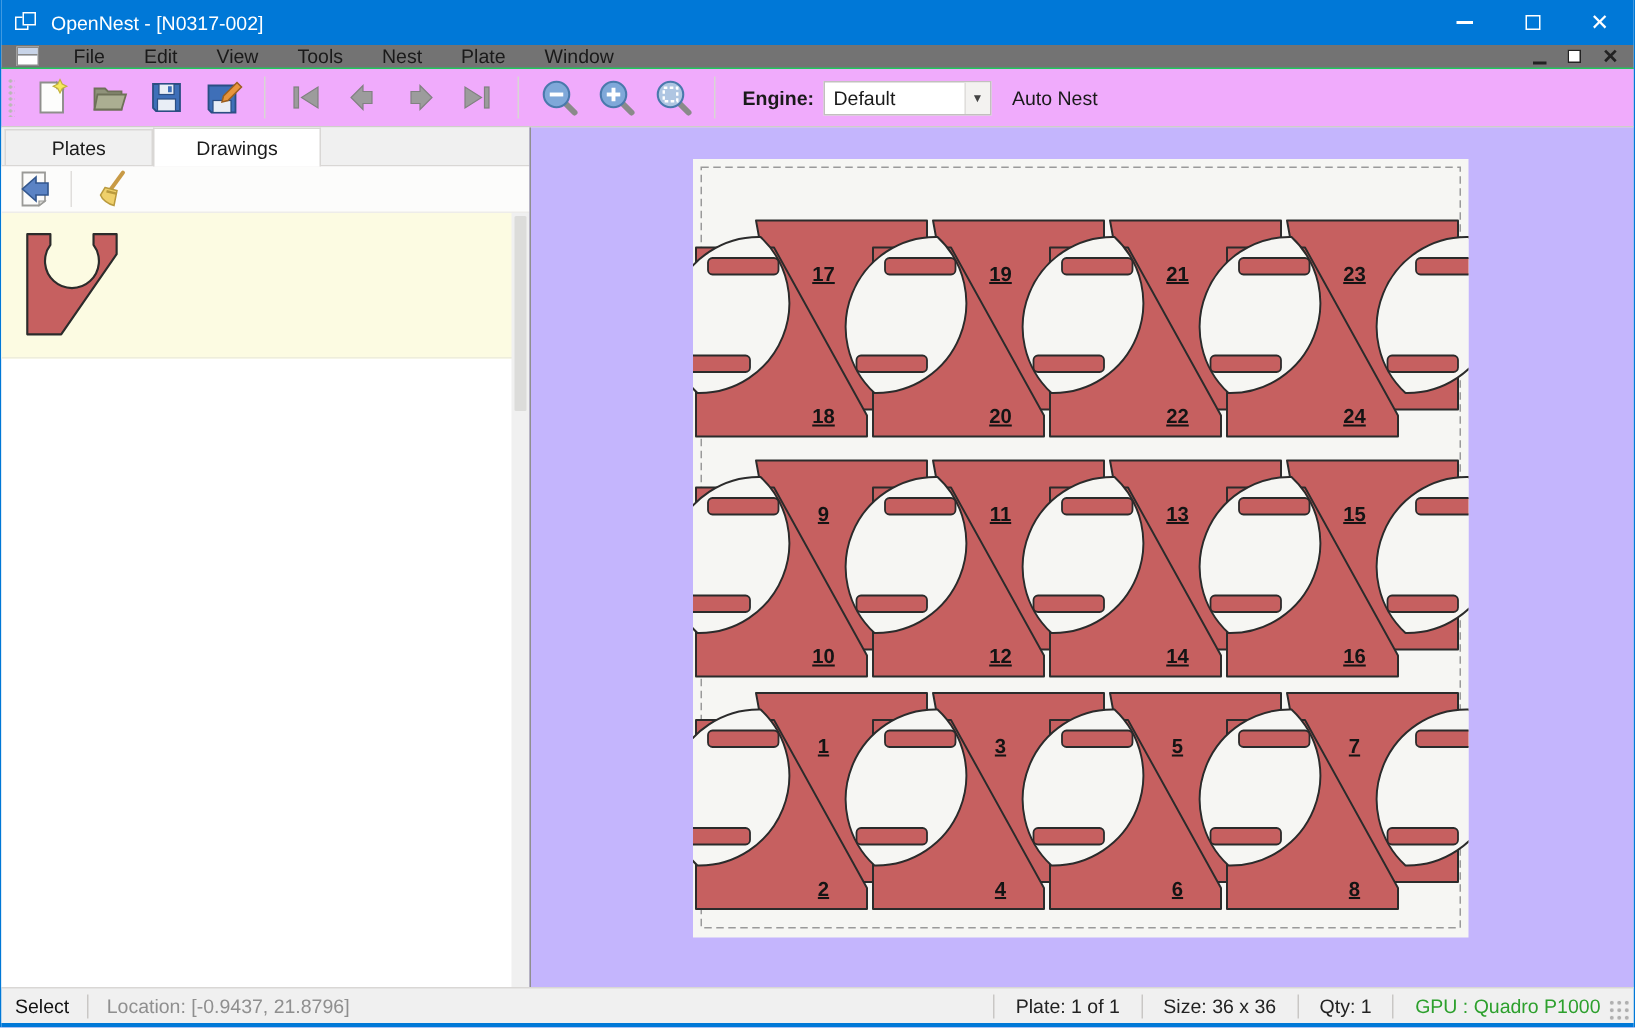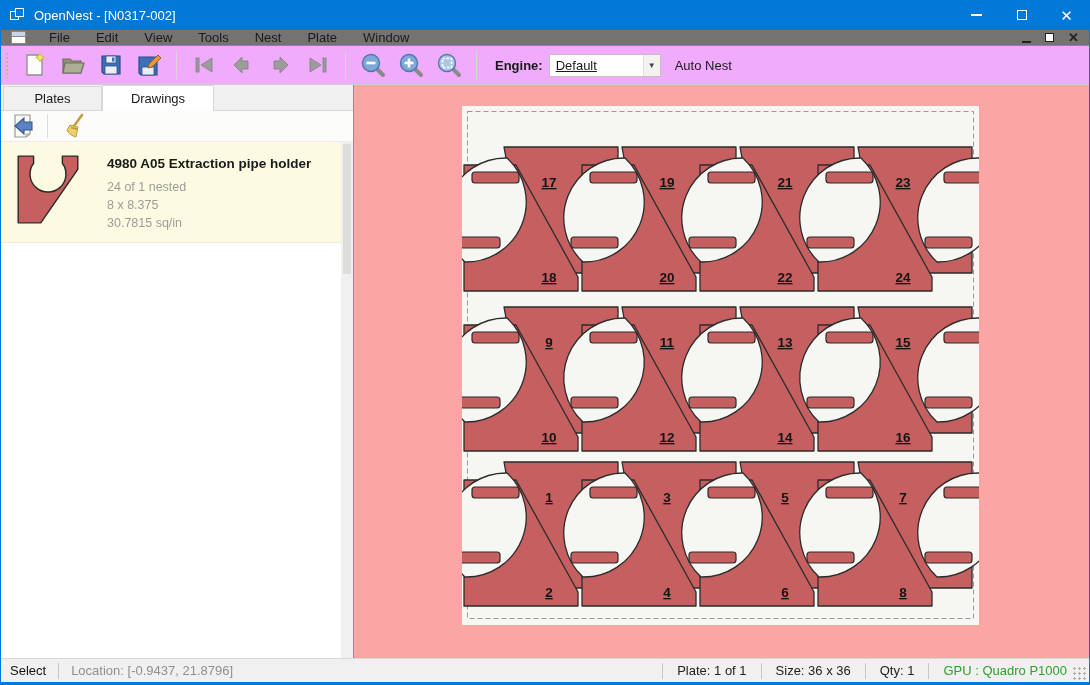--- a/index.html
+++ b/index.html
@@ -34,21 +34,21 @@
 
   
   .toolbar { height:39px; background:#f0abfc; border-bottom:1px solid #CFCDCA; display:flex; align-items:center; flex:0 0 auto; }
   .grip { width:5px; height:26px; margin:0 6px 0 4px;
           background-image:radial-gradient(circle, #b9b7b4 1px, transparent 1.2px);
           background-size:4px 4px; }
   .tb-btn { width:30px; height:30px; display:flex; align-items:center; justify-content:center; margin:0 4px; }
   .tb-sep { width:1px; height:28px; background:#D8D6D3; margin:0 8px; }
   .engine-label { font-weight:bold; margin:0 6px 0 10px; }
   .engine-combo { width:112px; height:23px; background:#fff; border:1px solid #C2C0BE; display:flex; align-items:center; }
-  .engine-combo .val { flex:1; padding-left:6px; font-size:13px;text-decoration:underline; }
+  .engine-combo .val { flex:1; padding-left:6px; font-size:13px; }
   .engine-combo .dd { width:17px; height:100%; display:flex; align-items:center; justify-content:center;
                       font-size:8px; color:#444; background:#F3F2F0; border-left:1px solid #E0DEDC; }
   .autonest { margin-left:14px; }
 
   
   .main { flex:1 1 auto; display:flex; min-height:0; }
   .leftpanel { width:352px; background:#F0F0F0; display:flex; flex-direction:column; position:relative; }
   .tabstrip { height:26px; display:flex; align-items:flex-end; padding-left:2px; background:#F0F0F0; }
   .tab { padding:4px 0 5px 0; width:99px; text-align:center; background:#F0F0F0;
          border:1px solid #D9D7D5; border-bottom:none; font-size:13px; }
@@ -59,21 +59,21 @@
   .mini-sep { width:1px; height:24px; background:#E0DEDC; margin:0 4px 0 8px; }
   .draw-item { background:#FCFBE2; display:flex; padding:8px 10px 10px 12px; border-bottom:1px solid #EEEDDC; }
   .thumb { width:72px; height:76px; flex:0 0 auto; margin-top:2px; }
   .item-text { padding-left:22px; padding-top:6px; }
   .item-title { font-weight:bold; font-size:13.5px; margin-bottom:7px; }
   .item-line { color:#9C9C9C; font-size:12.5px; line-height:18px; }
   .vscroll { position:absolute; top:31px; right:0; bottom:0; width:12px; background:#F0F0F0; }
   .vscroll .thumbbar { position:absolute; top:2px; left:2px; width:8px; height:130px; background:#DCDCDA; border-radius:1px; }
 
   
-  .canvas { flex:1; background:#fca5a5; position:relative; border-left:1px solid #8F8F8F; overflow:hidden;text-decoration:underline; }
+  .canvas { flex:1; background:#c4b5fd; position:relative; border-left:1px solid #8F8F8F; overflow:hidden;text-decoration:underline; }
   .plate { position:absolute; left:108px; top:21px; width:517px; height:519px; background:#F6F6F3; }
   .plate svg { display:block; }
 
   
   .statusbar { height:24px; background:#F0F0F0; border-top:1px solid #D9D7D5; display:flex; align-items:center; font-size:13px; flex:0 0 auto; }
   .sb-left { display:flex; align-items:center; }
   .sb-mode { padding:0 12px 0 9px; color:#111; }
   .sb-sep { width:1px; height:16px; background:#C9C7C5; }
   .sb-loc { padding:0 12px; color:#8F8F8F; }
   .sb-right { margin-left:auto; display:flex; align-items:center; }
@@ -238,26 +238,20 @@
               <path d="M8,12 l8,2 -2,10 c-4,-1 -8,-4 -9,-7 z" fill="#EFD06B" stroke="#B99A3E" stroke-width="1"></path>
               <path d="M9,14.5 l6.5,1.6" stroke="#B99A3E" stroke-width="1.6"></path>
             </svg>
           </div>
         </div>
 
         <div class="draw-item">
           <svg class="thumb" viewBox="0 0 70 74">
             <path d="M5,4 L20,4 L20,11 A17.5,17.5 0 1 0 48,11 L48,4 L63,4 L63,17 L27,69 L5,69 Z" fill="#C66060" stroke="#2B2B2B" stroke-width="1.4" stroke-linejoin="round"></path>
           </svg>
-          <div class="item-text">
-            <div class="item-title">4980 A05 Extraction pipe holder</div>
-            <div class="item-line">24 of 1 nested</div>
-            <div class="item-line">8 x 8.375</div>
-            <div class="item-line">30.7815 sq/in</div>
-          </div>
         </div>
 
         <div class="vscroll">
           <div class="thumbbar"></div>
         </div>
       </div>
     </div>
 
     <div class="canvas">
       <div class="plate">

